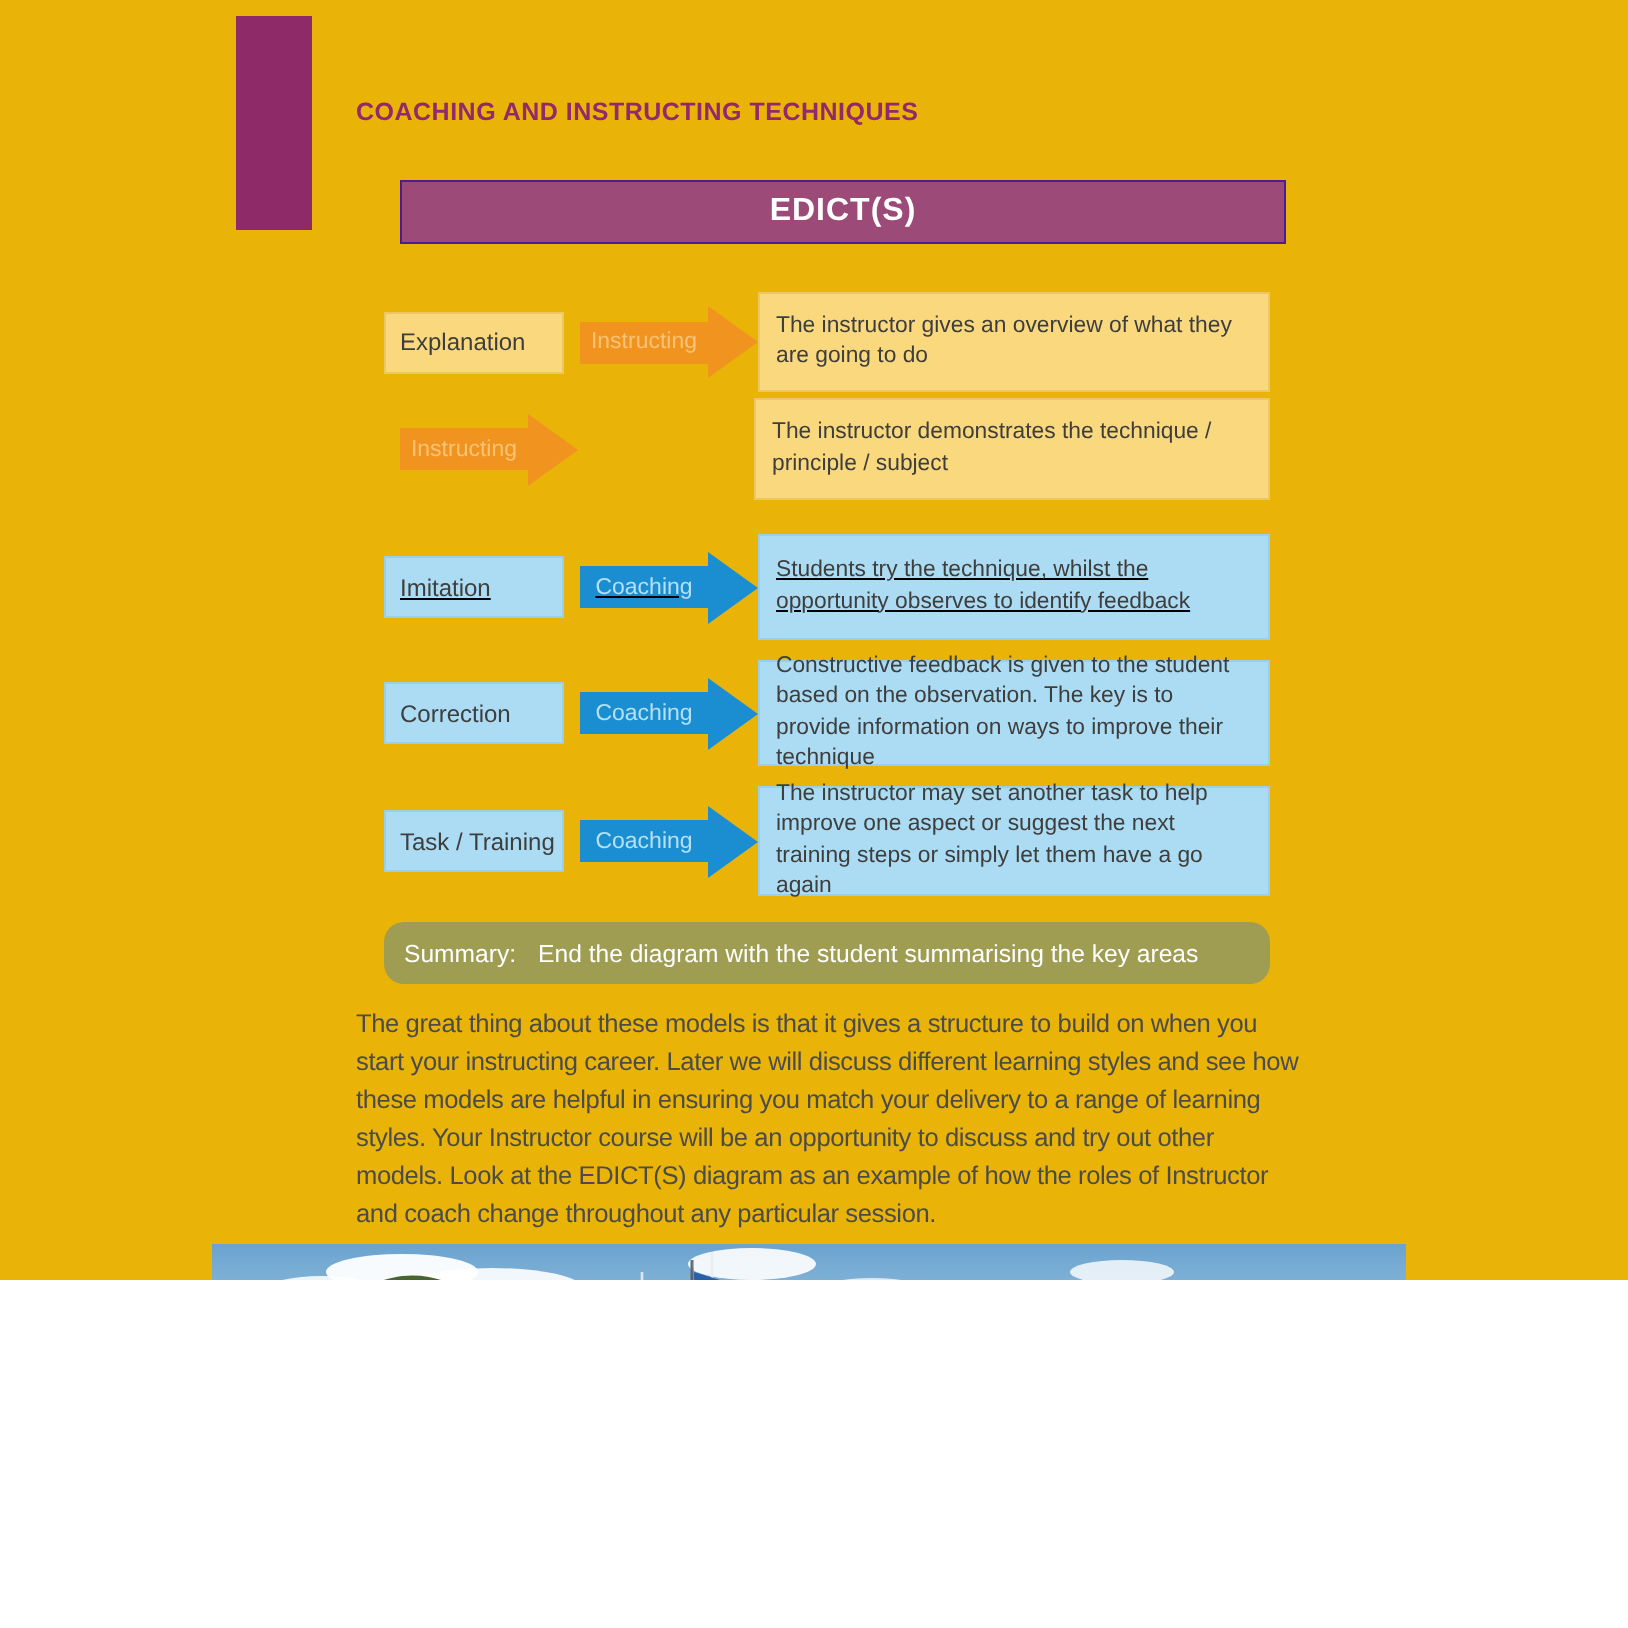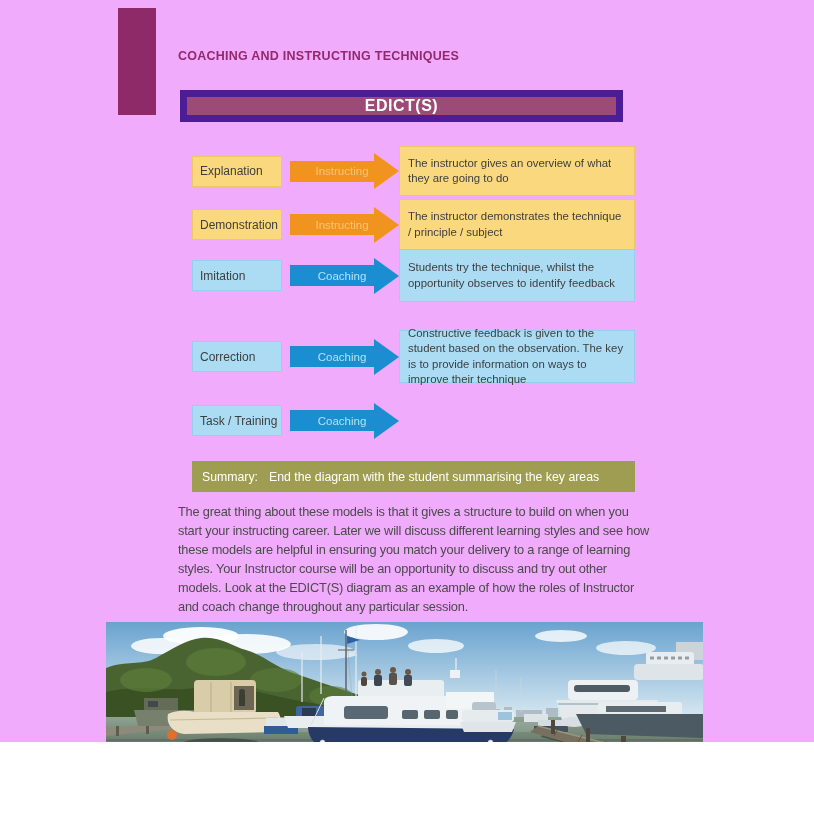--- a/index.html
+++ b/index.html
@@ -4,61 +4,61 @@
 <style>
   html, body {
     margin: 0;
     padding: 0;
     background: #ffffff;
     font-family: "Liberation Sans", sans-serif;
   }
   .page {
     position: relative;
     width: 814px;
-    height: 742px;
-    background: #f0abfc;
+    height: 640px;
+    background: #eab308;
     overflow: hidden;
   }
   .accent-bar {
     position: absolute;
     left: 118px; top: 8px;
     width: 38px; height: 107px;
     background: #8e2a67;
   }
   .page-heading {
     position: absolute;
     left: 178px; top: 49px;
     font-size: 12.5px;
     font-weight: bold;
     letter-spacing: 0.25px;
     color: #93296b;
   }
   .edict-header {
     position: absolute;
-    left: 180px; top: 90px;
+    left: 200px; top: 90px;
     width: 443px; height: 32px;
     box-sizing: border-box;
     background: #9c4a78;
-    border: 7px solid #4c1d95;
+    border: 1px solid #4c1d95;
     display: flex; align-items: center; justify-content: center;
     color: #ffffff;
     font-weight: bold;
     font-size: 16px;
     letter-spacing: 0.5px;
   }
   .edict-row {
     position: absolute;
     left: 192px;
     width: 443px;
     display: flex;
     align-items: center;
   }
   .row-1 { top: 146px; height: 50px; }
   .row-2 { top: 199px; height: 51px; }
-  .row-3 { top: 249px; height: 53px; }
+  .row-3 { top: 267px; height: 53px; text-decoration: underline; }
   .row-4 { top: 330px; height: 53px; }
   .row-5 { top: 393px; height: 55px; }
   .label-box {
     width: 90px; height: 31px;
     box-sizing: border-box;
     display: flex; align-items: center;
     padding-left: 7px;
     font-size: 12px;
     color: #3e3e3d;
     white-space: nowrap;
@@ -68,21 +68,20 @@
   .blue-fill   { background: #abdcf4; border: 1px solid #97cfec; }
   .block-arrow {
     display: flex; align-items: center;
     margin-left: 8px;
     flex-shrink: 0;
   }
   .arrow-body {
     width: 64px; height: 21px;
     display: flex; align-items: center; justify-content: center;
     font-size: 11.5px;
-    padding-left: 20px;
   }
   .arrow-head {
     width: 0; height: 0;
     border-top: 18px solid transparent;
     border-bottom: 18px solid transparent;
   }
   .instructing .arrow-body { background: #f0941f; color: #f8c377; }
   .instructing .arrow-head { border-left: 25px solid #f0941f; }
   .coaching .arrow-body { background: #1b8ed2; color: #b5e0f5; }
   .coaching .arrow-head { border-left: 25px solid #1b8ed2; }
@@ -100,20 +99,21 @@
   .summary-bar {
     position: absolute;
     left: 192px; top: 461px;
     width: 443px; height: 31px;
     box-sizing: border-box;
     background: #9f9d52;
     color: #ffffff;
     display: flex; align-items: center;
     padding: 0 10px;
     font-size: 12.3px;
+    border-radius: 10px;
   }
   .summary-label { margin-right: 11px; }
   .body-paragraph {
     position: absolute;
     left: 178px; top: 502px;
     width: 474px;
     font-size: 12.8px;
     letter-spacing: -0.2px;
     line-height: 19px;
     color: #4b4b4a;
@@ -155,21 +155,20 @@
   <div class="edict-row row-1">
     <div class="label-box yellow-fill">Explanation</div>
     <div class="block-arrow instructing">
       <div class="arrow-body">Instructing</div>
       <div class="arrow-head"></div>
     </div>
     <div class="desc-box yellow-fill">The instructor gives an overview of what they are going to do</div>
   </div>
 
   <div class="edict-row row-2">
-    <div class="label-box yellow-fill">Demonstration</div>
     <div class="block-arrow instructing">
       <div class="arrow-body">Instructing</div>
       <div class="arrow-head"></div>
     </div>
     <div class="desc-box yellow-fill">The instructor demonstrates the technique / principle / subject</div>
   </div>
 
   <div class="edict-row row-3">
     <div class="label-box blue-fill">Imitation</div>
     <div class="block-arrow coaching">
@@ -187,20 +186,21 @@
     </div>
     <div class="desc-box blue-fill">Constructive feedback is given to the student based on the observation. The key is to provide information on ways to improve their technique</div>
   </div>
 
   <div class="edict-row row-5">
     <div class="label-box blue-fill">Task / Training</div>
     <div class="block-arrow coaching">
       <div class="arrow-body">Coaching</div>
       <div class="arrow-head"></div>
     </div>
+    <div class="desc-box blue-fill">The instructor may set another task to help improve one aspect or suggest the next training steps or simply let them have a go again</div>
   </div>
 
   <div class="summary-bar">
     <span class="summary-label">Summary:</span>
     <span>End the diagram with the student summarising the key areas</span>
   </div>
 
   <div class="body-paragraph">The great thing about these models is that it gives a structure to build on when you start your instructing career. Later we will discuss different learning styles and see how these models are helpful in ensuring you match your delivery to a range of learning styles. Your Instructor course will be an opportunity to discuss and try out other models. Look at the EDICT(S) diagram as an example of how the roles of Instructor and coach change throughout any particular session.</div>
 
   <div class="marina-photo">

